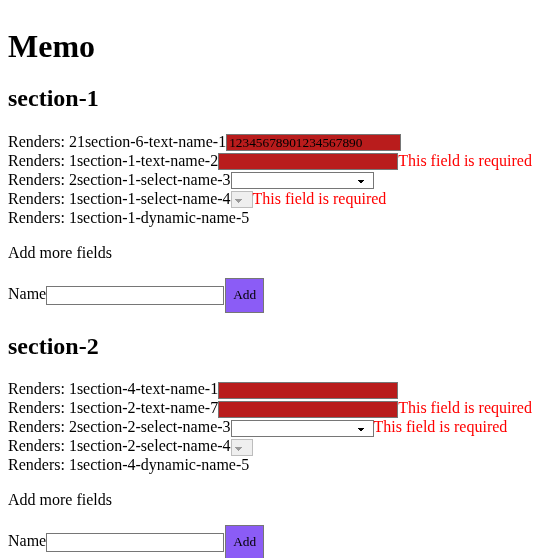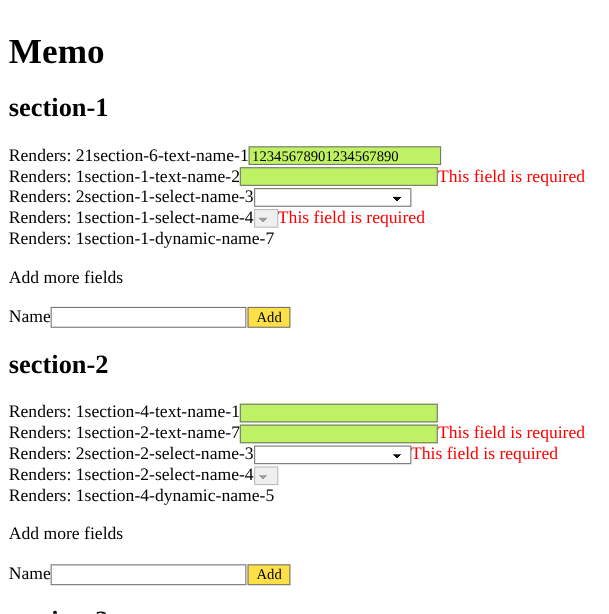--- a/index.html
+++ b/index.html
@@ -48,21 +48,21 @@
     font-size: 16px;
   }
   .field-label {
     display: inline;
     font-size: 16px;
   }
   input.text-input {
     font-family: "Liberation Serif", "DejaVu Serif", serif;
     font-size: 13.33px;
     border: 1px solid #767676;
-    background: #bef264;
+    background: #b91c1c;
     color: #000;
     padding: 1px 2px;
     margin: 0;
     height: 17px;
     box-sizing: border-box;
     vertical-align: middle;
     outline: none;
   }
   input.w-lg   { width: 175px; }
   input.w-xl   { width: 180px; }
@@ -132,24 +132,24 @@
     width: 178px;
     height: 19px;
     padding: 1px 2px;
     box-sizing: border-box;
     vertical-align: middle;
     outline: none;
   }
   button.add-btn {
     font-family: "Liberation Serif", "DejaVu Serif", serif;
     font-size: 13.33px;
-    background: #fde047;
+    background: #8b5cf6;
     border: 1px solid #767676;
     color: #000;
-    height: 19px;
+    height: 35px;
     padding: 0 7px;
     box-sizing: border-box;
     vertical-align: middle;
     margin-left: 1px;
     cursor: default;
   }
 </style>
 </head>
 <body>
 
@@ -171,21 +171,21 @@
 
     <div class="field-row">
       <span class="renders">Renders: 2</span><span class="field-label">section-1-select-name-3</span><select class="sel sel-wide"><option></option></select><span class="error-msg"></span>
     </div>
 
     <div class="field-row">
       <span class="renders">Renders: 1</span><span class="field-label">section-1-select-name-4</span><select class="sel sel-small"><option></option></select><span class="error-msg">This field is required</span>
     </div>
 
     <div class="field-row">
-      <span class="renders">Renders: 1</span><span class="field-label">section-1-dynamic-name-7</span>
+      <span class="renders">Renders: 1</span><span class="field-label">section-1-dynamic-name-5</span>
     </div>
 
   </div>
 
   <div class="add-more-label">Add more fields</div>
 
   <div class="add-row"><span class="name-label">Name</span><input class="name-input" type="text" value="" style=""><button class="add-btn">Add</button></div>
 
   <h2 class="section-title">section-2</h2>
 

